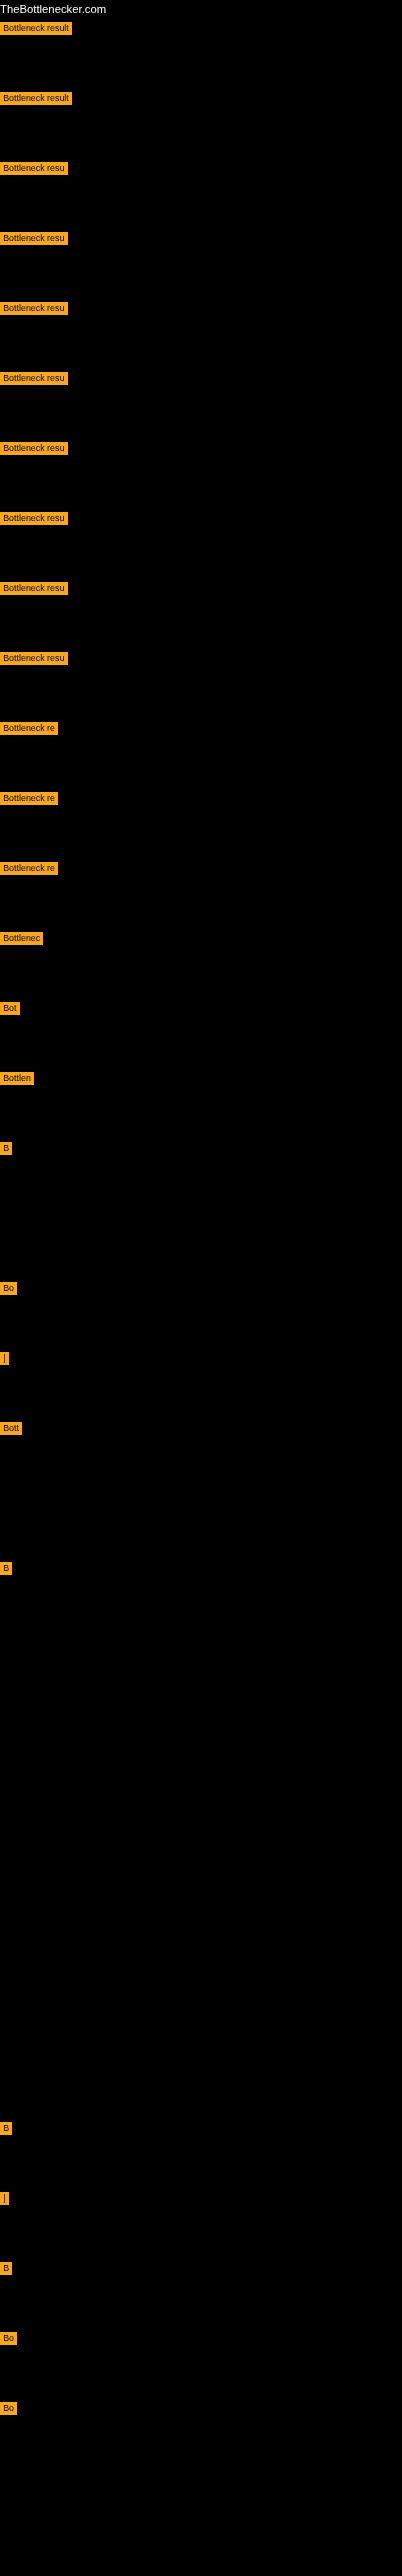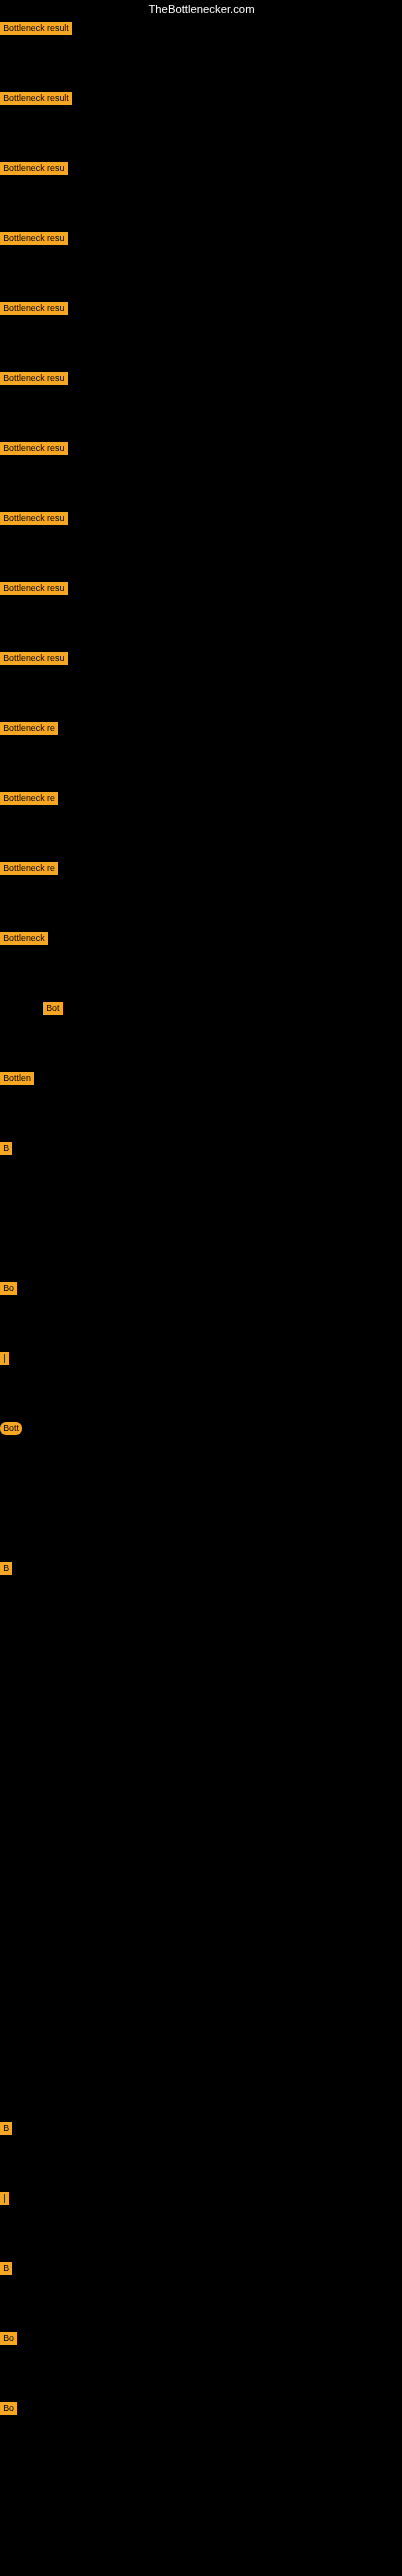--- a/index.html
+++ b/index.html
@@ -7,21 +7,21 @@
       padding: 0;
       box-sizing: border-box;
     }
     body {
       width: 403px;
       background-color: #000000;
       font-family: Arial, sans-serif;
       position: relative;
     }
     .site-title {
-      text-align: center;
+      text-align: left;
       color: #ffffff;
       font-size: 11.3px;
       padding: 3.2px 0;
       background: #000;
     }
     .bottleneck-item {
       position: relative;
       height: 70px;
       display: flex;
       align-items: flex-start;
@@ -80,40 +80,40 @@
     <div class="bottleneck-item">
       <span class="bottleneck-badge" style="max-width: 81px;">Bottleneck re</span>
     </div>
     <div class="bottleneck-item">
       <span class="bottleneck-badge" style="max-width: 81px;">Bottleneck re</span>
     </div>
     <div class="bottleneck-item">
       <span class="bottleneck-badge" style="max-width: 79px;">Bottleneck re</span>
     </div>
     <div class="bottleneck-item">
-      <span class="bottleneck-badge" style="max-width: 68px;">Bottleneck</span>
+      <span class="bottleneck-badge" style="max-width: 68px;">Bottlenec</span>
     </div>
     <div class="bottleneck-item">
-      <span class="bottleneck-badge" style="max-width: 40px; margin-left: 43px;">Bot</span>
+      <span class="bottleneck-badge" style="max-width: 40px;">Bot</span>
     </div>
     <div class="bottleneck-item">
       <span class="bottleneck-badge" style="max-width: 60px;">Bottlen</span>
     </div>
     <div class="bottleneck-item">
       <span class="bottleneck-badge" style="max-width: 26px;">B</span>
     </div>
     <div class="bottleneck-item"></div>
     <div class="bottleneck-item">
       <span class="bottleneck-badge" style="max-width: 32px;">Bo</span>
     </div>
     <div class="bottleneck-item">
       <span class="bottleneck-badge" style="max-width: 21px;">|</span>
     </div>
     <div class="bottleneck-item">
-      <span class="bottleneck-badge" style="max-width: 42px; border-radius: 6px;">Bott</span>
+      <span class="bottleneck-badge" style="max-width: 42px;">Bott</span>
     </div>
     <div class="bottleneck-item"></div>
     <div class="bottleneck-item">
       <span class="bottleneck-badge" style="max-width: 26px;">B</span>
     </div>
     <div class="bottleneck-item"></div>
     <div class="bottleneck-item"></div>
     <div class="bottleneck-item"></div>
     <div class="bottleneck-item"></div>
     <div class="bottleneck-item"></div>

